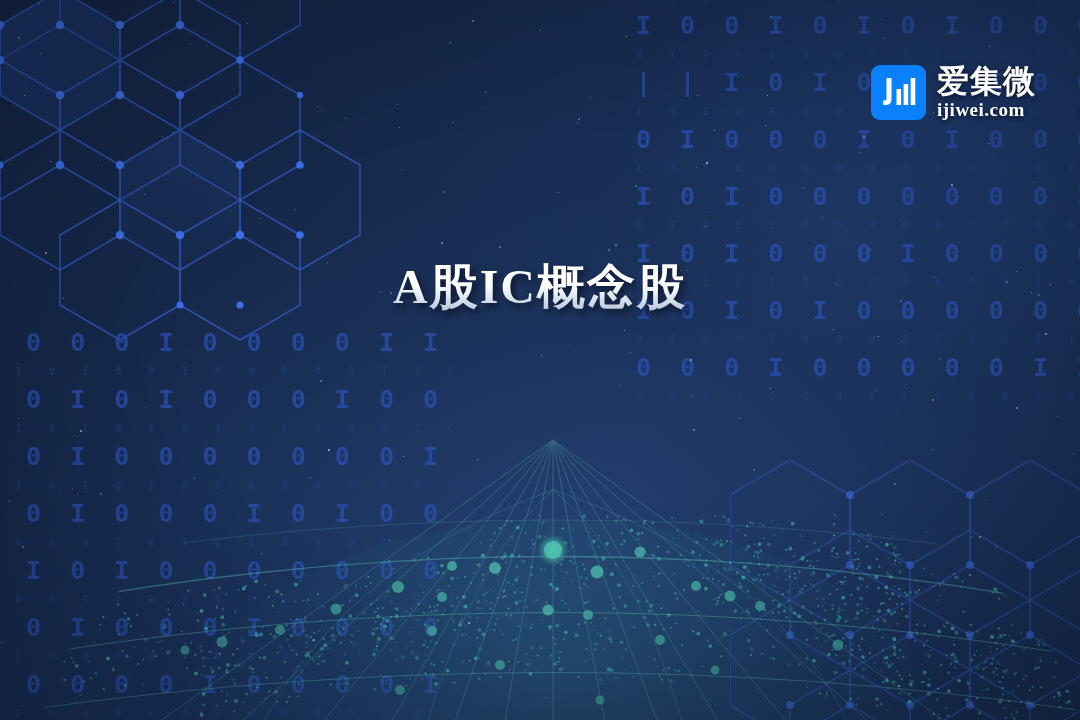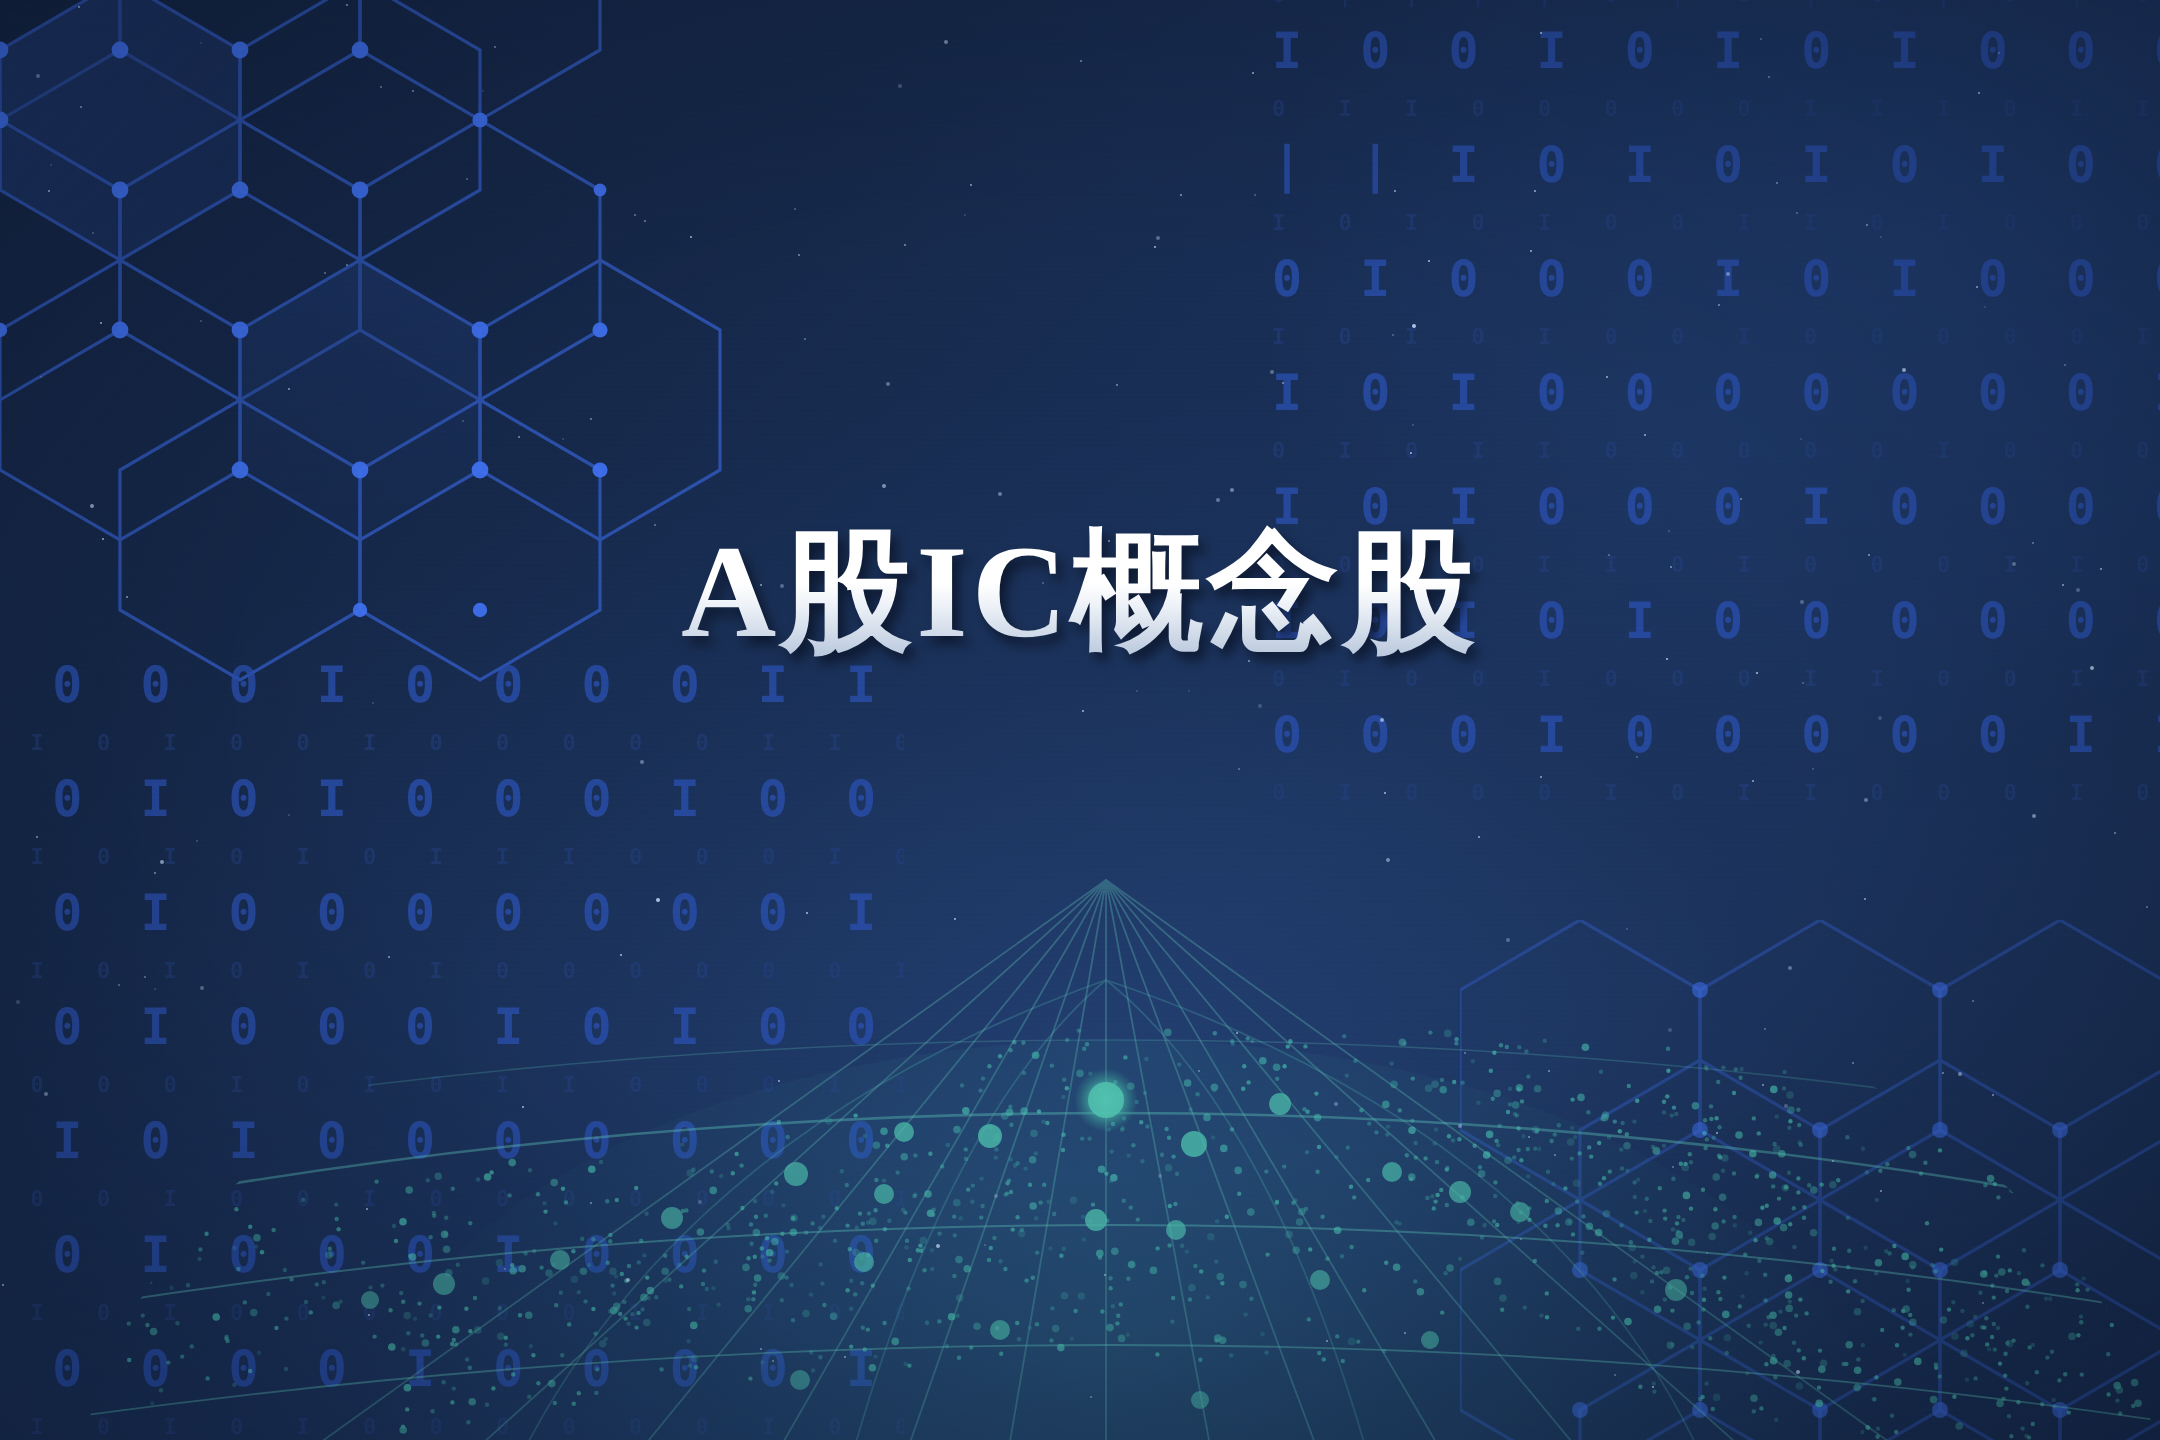--- a/index.html
+++ b/index.html
@@ -91,21 +91,21 @@
     line-height: 1.06;
     letter-spacing: 2px;
     background: linear-gradient(180deg, #ffffff 0%, #ffffff 42%, #eef2f8 58%, #c3d0e2 88%, #b2c2d8 100%);
     -webkit-background-clip: text;
     background-clip: text;
     color: transparent;
     -webkit-text-fill-color: transparent;
     filter: drop-shadow(3px 4px 3px rgba(8,16,34,0.75));
     display: block;
   }
-  #title-line-1 { font-size: 66px; }
+  #title-line-1 { font-size: 48px; }
   #title-line-2 { font-size: 66px; margin-top: 24px; }
 
   
   #logo {
     position: absolute;
     right: 44px; top: 64px;
     display: flex;
     align-items: center;
     gap: 11px;
     z-index: 50;
@@ -1789,14 +1789,28 @@
       <div class="star" style="width: 1px; height: 1px; left: 986.212px; top: 499.614px; opacity: 0.46;"></div>
     </div>
 
   <div class="layer" id="bg-vignette"></div>
   <div class="layer" id="grain"></div>
 
   <div id="title-block">
     <span class="tline" id="title-line-1">A股IC概念股</span>
   </div>
 
+  <div id="logo">
+    <div id="logo-mark">
+      <svg width="37" height="32" viewBox="0 0 37 32" aria-hidden="true">
+        <path d="M6.5 2 H11.5 V23.5 a5.6 5.6 0 0 1 -5.6 5.6 H3.2 V24.4 h2.1 a1.4 1.4 0 0 0 1.2 -1.4 Z" fill="#ffffff"></path>
+        <rect x="16.5" y="13" width="4.6" height="16" fill="#ffffff"></rect>
+        <rect x="23.6" y="8" width="4.6" height="21" fill="#ffffff"></rect>
+        <rect x="30.7" y="2" width="4.6" height="27" fill="#ffffff"></rect>
+      </svg>
+    </div>
+    <div id="logo-text">
+      <div id="logo-cn">爱集微</div>
+      <div id="logo-domain">ijiwei.com</div>
+    </div>
+  </div>
 
 </div>
 
 </body></html>

